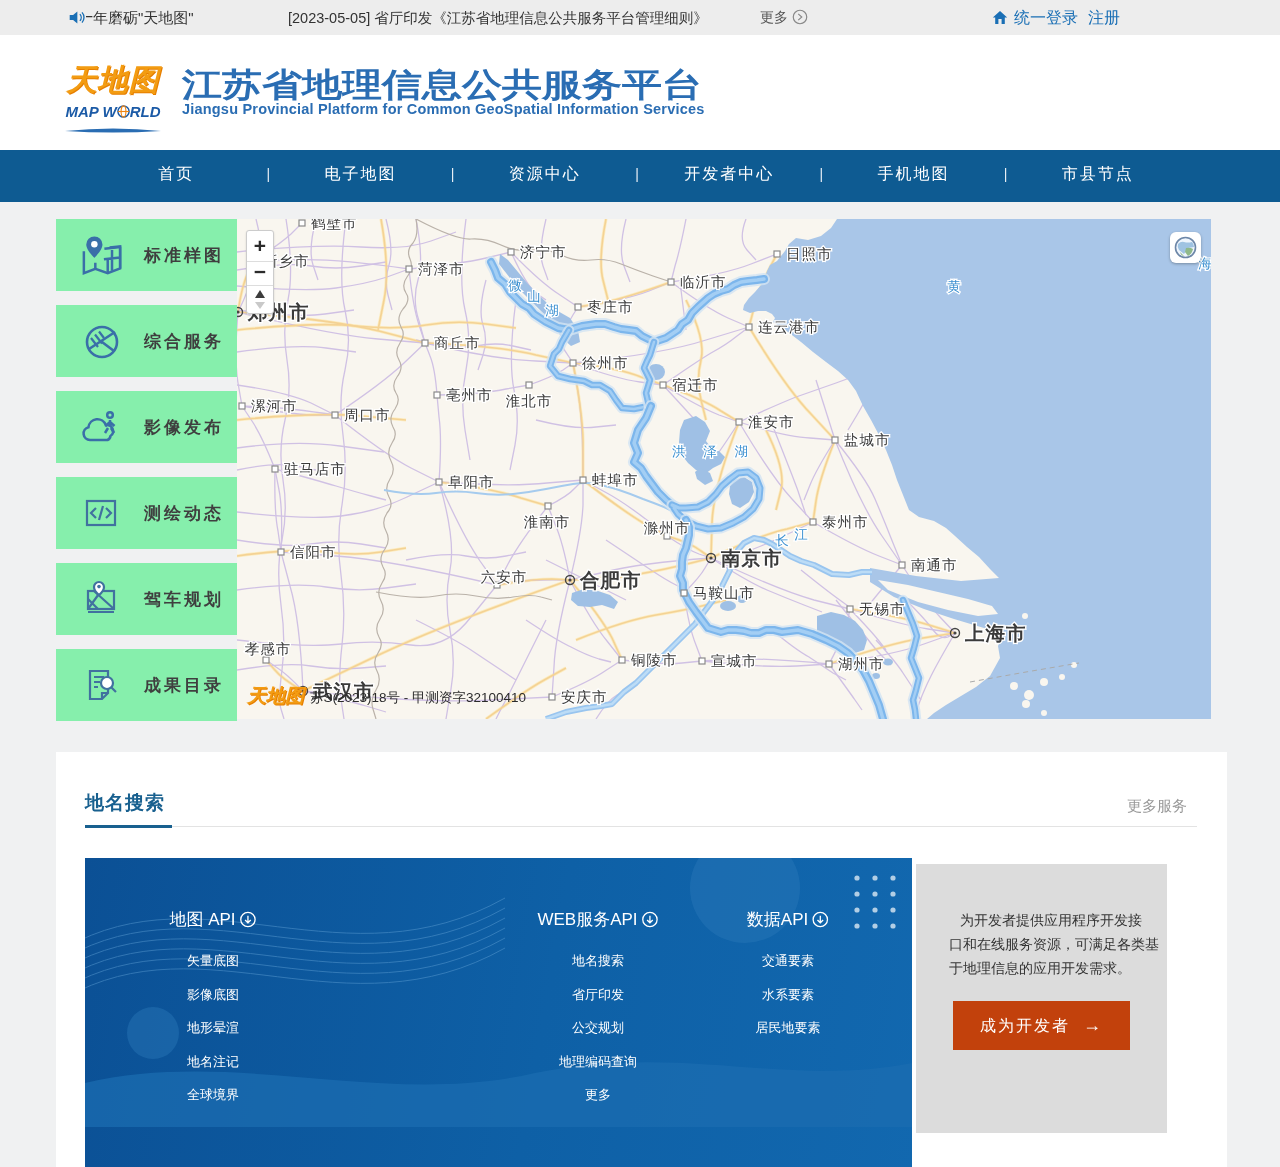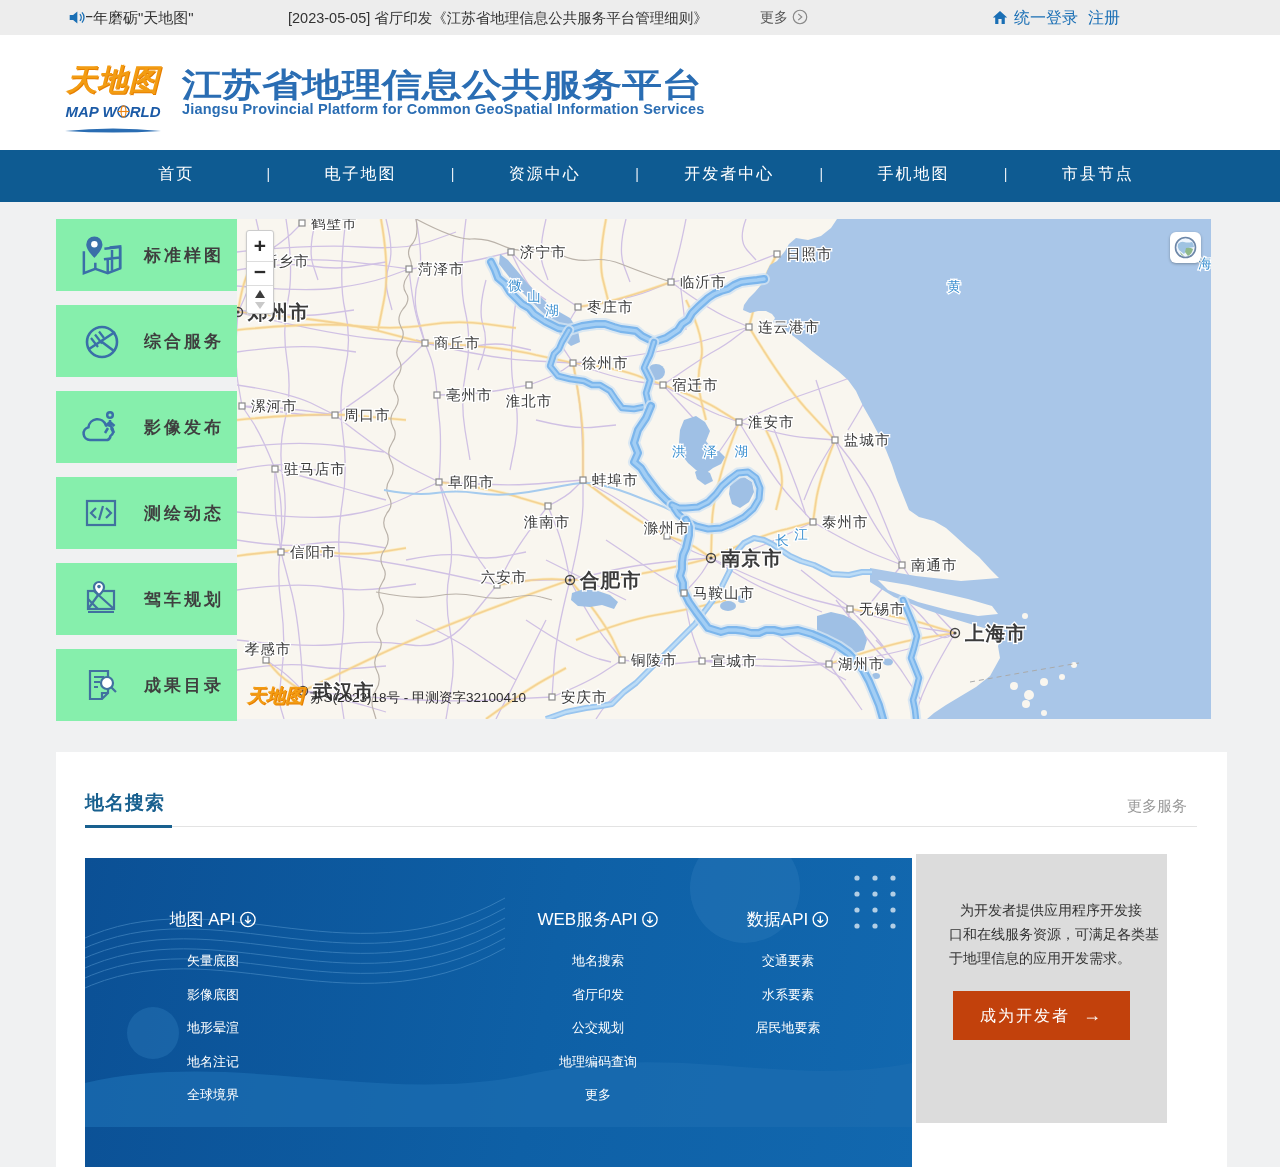--- a/index.html
+++ b/index.html
@@ -34,21 +34,21 @@
 .zoomctl .zs { height:26px; border-bottom:none; text-align:center; padding-top:3px; }
 .globebtn { position:absolute; right:10px; top:13px; width:31px; height:31px; background:#fff; border-radius:6px; box-shadow:0 1px 3px rgba(0,0,0,.3); display:flex; align-items:center; justify-content:center; }
 .attrib { position:absolute; left:10px; bottom:10px; font-size:13.5px; color:#2b2b2b; }
 .attrib .alogo { font-family:"Liberation Serif",serif; font-style:italic; font-weight:bold; font-size:19px; color:#f39c12; margin-right:6px; text-shadow:1px 1px 0 #e67e00; }
 .section { position:absolute; left:56px; top:752px; width:1171px; height:415px; background:#fff; }
 .stitle { position:absolute; left:29px; top:38px; font-size:19px; font-weight:bold; color:#18608f; letter-spacing:1px; }
 .smore { position:absolute; right:40px; top:45px; font-size:15px; color:#999; }
 .sline { position:absolute; left:29px; top:74px; width:1112px; height:1px; background:#e3e3e3; }
 .sline2 { position:absolute; left:29px; top:73px; width:87px; height:3px; background:#18608f; }
 .bluepanel { position:absolute; left:29px; top:106px; width:827px; height:335px; background:linear-gradient(100deg,#0b5095 0%,#0e60a6 55%,#1268af 100%); overflow:hidden; }
-.graypanel { position:absolute; left:860px; top:102px; width:251px; height:269px; background:#dcdcdc; }
+.graypanel { position:absolute; left:860px; top:112px; width:251px; height:269px; background:#dcdcdc; }
 .bcol { position:absolute; top:50px; transform:translateX(-50%); text-align:center; }
 .btitle { font-size:17px; color:#fff; white-space:nowrap; margin-bottom:22px; }
 .bitem { font-size:13px; line-height:15px; color:#fff; white-space:nowrap; margin-bottom:18.5px; }
 .gtext { position:absolute; left:33px; top:44px; width:215px; font-size:14px; color:#333; line-height:24px; white-space:nowrap; }
 .gbtn { position:absolute; left:37px; top:137px; width:177px; height:49px; background:#c2410c; color:#fff; font-size:16px; text-align:center; line-height:49px; letter-spacing:2px; }
 </style>
 </head>
 <body>
 <div class="topbar">
   <svg class="speaker" width="17" height="17" viewBox="0 0 20 20">

